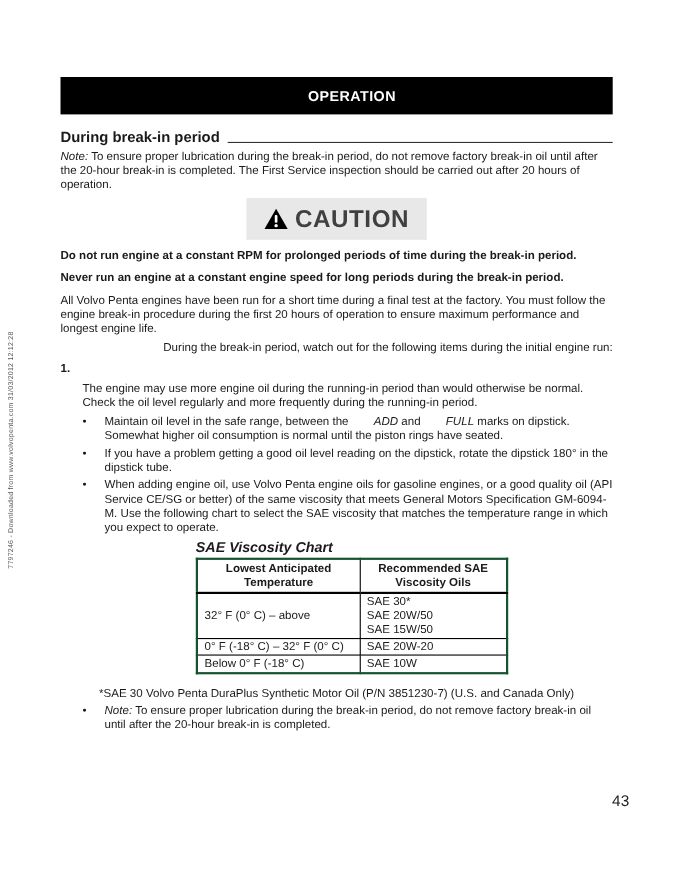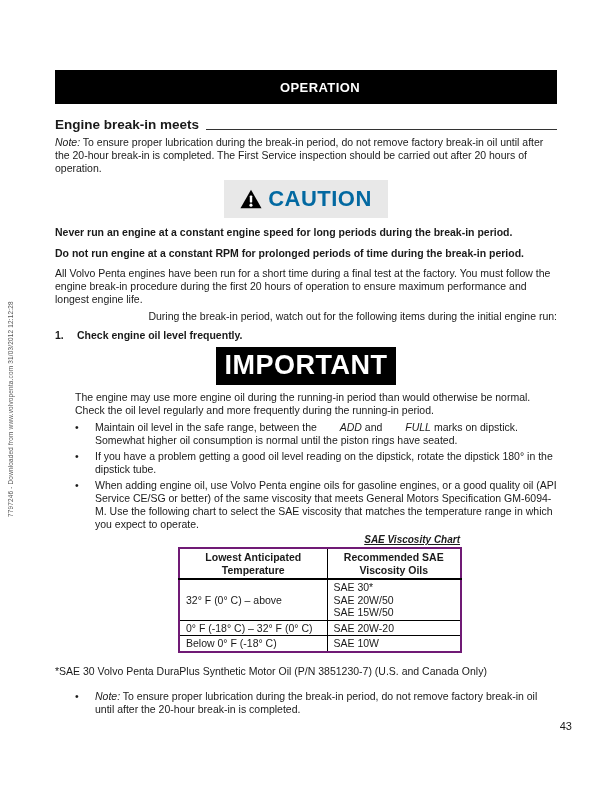--- a/index.html
+++ b/index.html
@@ -46,21 +46,21 @@
   .bold-italic { font-weight: normal; font-style: italic; }
   .italic { font-style: italic; margin-left: 20px; }
   .caution-box {
     background: #e8e8e8;
     width: fit-content;
     margin: 0 auto 8px auto;
     padding: 6px 16px;
     display: flex; align-items: center; gap: 6px;
   }
   .caution-box .caution-text {
-    font-size: 22px; font-weight: bold; letter-spacing: 0.5px; color: #0369a1;
+    font-size: 22px; font-weight: bold; letter-spacing: 0.5px; color: #404040;
   }
   .warning-icon { width: 22px; height: 20px; display: block; }
   .warn { font-weight: bold; margin-bottom: 8px; }
   .warn.last { margin-bottom: 7px; }
   .para-factory { margin-bottom: 4px; }
   .para-watch { margin-bottom: 6px; text-align: right; }
   .step { display: flex; font-size: 10.5px; line-height: 13px; font-weight: bold; margin-bottom: 5px; }
   .step .step-num { width: 22px; flex: 0 0 22px; }
   .important-box {
     background: #000;
@@ -71,77 +71,73 @@
   .important-box span {
     color: #fff; font-size: 27px; font-weight: bold; letter-spacing: 0.5px; line-height: 30px;
   }
   .bold-para { margin-bottom: 4px; }
   .indent { padding-left: 20px; }
   .indent-para { margin-bottom: 4px; }
   .bullet { display: flex; font-size: 10.5px; line-height: 13px; margin-bottom: 3px; }
   .bullet .marker { width: 20px; flex: 0 0 20px; }
   .bullet .bullet-text { flex: 1; }
   .table-wrap { margin-left: 123px; width: 282px; margin-top: 2px; }
-  .table-title { text-align: right; font-size: 10px; font-weight: bold; font-style: italic; margin-bottom: 2px; text-decoration: underline; }
-  table.visc { border-collapse: collapse; width: 282px; border: 2px solid #701a75; table-layout: fixed; padding-left: 20px; }
+  .table-title { text-align: left; font-size: 13px; font-weight: bold; font-style: italic; margin-bottom: 2px; }
+  table.visc { border-collapse: collapse; width: 282px; border: 2px solid #14532d; table-layout: fixed; padding-left: 20px; }
   table.visc th, table.visc td {
     border: 1.5px solid #000;
     font-size: 10.5px;
     line-height: 12.5px;
     padding: 1px 6px;
   }
   table.visc th { font-weight: bold; text-align: center; border-bottom: 2px solid #000; padding: 2px 6px; }
   col.c1 { width: 148px; } col.c2 { width: 134px; }
-  .footnote { margin-top: 12px; margin-bottom: 12px; }
-  .page-number { position: absolute; right: 40px; top: 720px; font-size: 11px; }
+  .footnote { margin-top: 12px; margin-bottom: 2px; text-align: center; }
+  .page-number { position: absolute; right: 40px; top: 720px; font-size: 14px; }
 </style>
 </head>
 <body>
 
 <div class="page">
 
   <div class="watermark">7797246 - Downloaded from www.volvopenta.com 31/03/2012 12:12:28</div>
 
   <div class="content">
 
     <div class="header-bar">
       <span>OPERATION</span>
     </div>
 
     <div class="heading-row">
-      <span class="heading">Engine break-in meets</span>
+      <span class="heading">During break-in period</span>
       <span class="heading-rule"></span>
     </div>
 
     <p class="body-text note-para"><span class="bold-italic">Note:</span>
       <span>To ensure proper lubrication during the break-in period, do not remove factory break-in oil until after the 20-hour break-in is completed. The First Service inspection should be carried out after 20 hours of operation.</span></p>
 
     <div class="caution-box">
       <svg class="warning-icon" viewBox="0 0 100 88" xmlns="http://www.w3.org/2000/svg">
         <path d="M50 2 L98 86 L2 86 Z" fill="#000"></path>
         <rect x="44.5" y="28" width="11" height="32" rx="4" fill="#fff"></rect>
         <circle cx="50" cy="72" r="7" fill="#fff"></circle>
       </svg>
       <span class="caution-text">CAUTION</span>
     </div>
 
+    <p class="warn last">Do not run engine at a constant RPM for prolonged periods of time during the break-in period.</p>
     <p class="warn">Never run an engine at a constant engine speed for long periods during the break-in period.</p>
-    <p class="warn last">Do not run engine at a constant RPM for prolonged periods of time during the break-in period.</p>
 
     <p class="body-text para-factory">All Volvo Penta engines have been run for a short time during a final test at the factory. You must follow the engine break-in procedure during the first 20 hours of operation to ensure maximum performance and longest engine life.</p>
     <p class="body-text para-watch">During the break-in period, watch out for the following items during the initial engine run:</p>
 
     <div class="step">
       <span class="step-num">1.</span>
-      <span>Check engine oil level frequently.</span>
-    </div>
-
-    <div class="important-box">
-      <span>IMPORTANT</span>
-    </div>
+    </div>
+
 
 
     <div class="indent">
       <p class="body-text indent-para">The engine may use more engine oil during the running-in period than would otherwise be normal. Check the oil level regularly and more frequently during the running-in period.</p>
 
       <div class="bullet">
         <span class="marker">•</span>
         <span class="bullet-text"><span>Maintain oil level in the safe range, between the</span>
           <span class="italic">ADD</span>
           <span>and</span>

